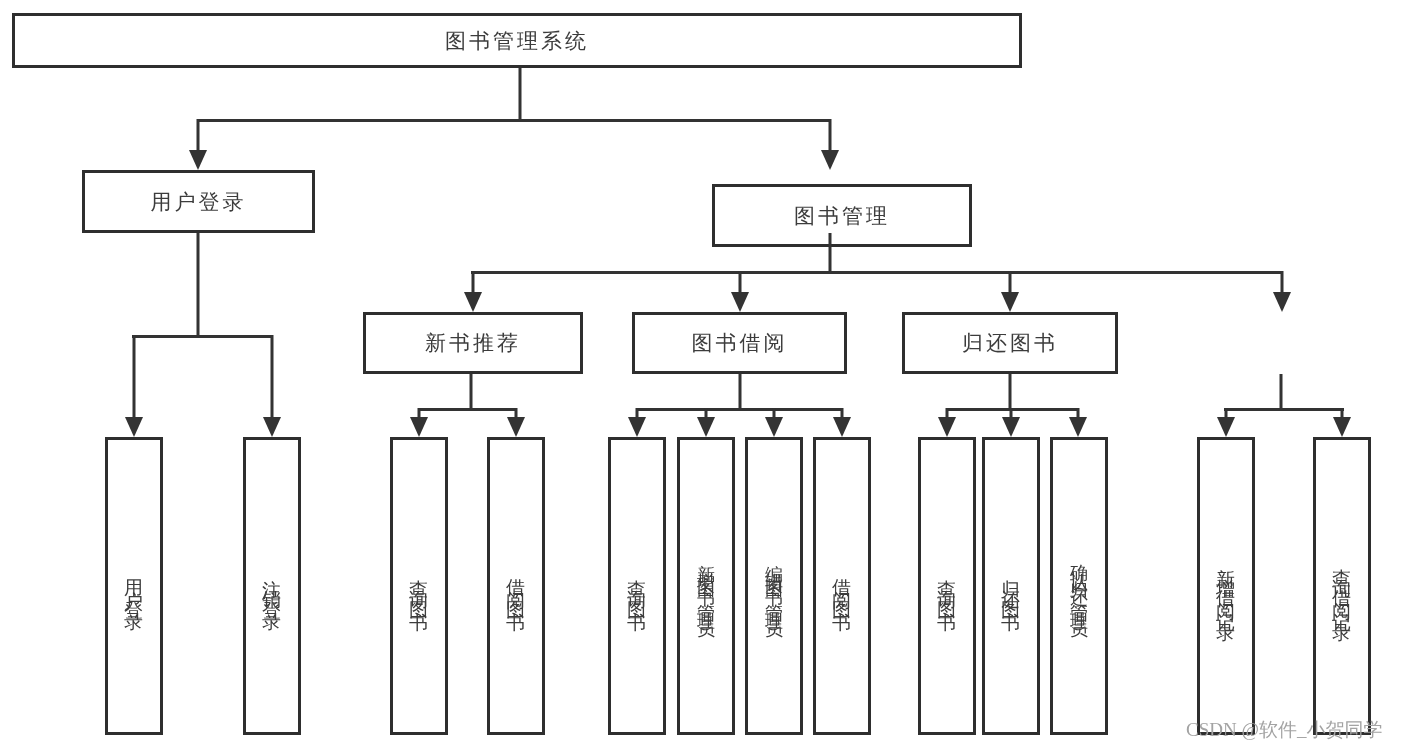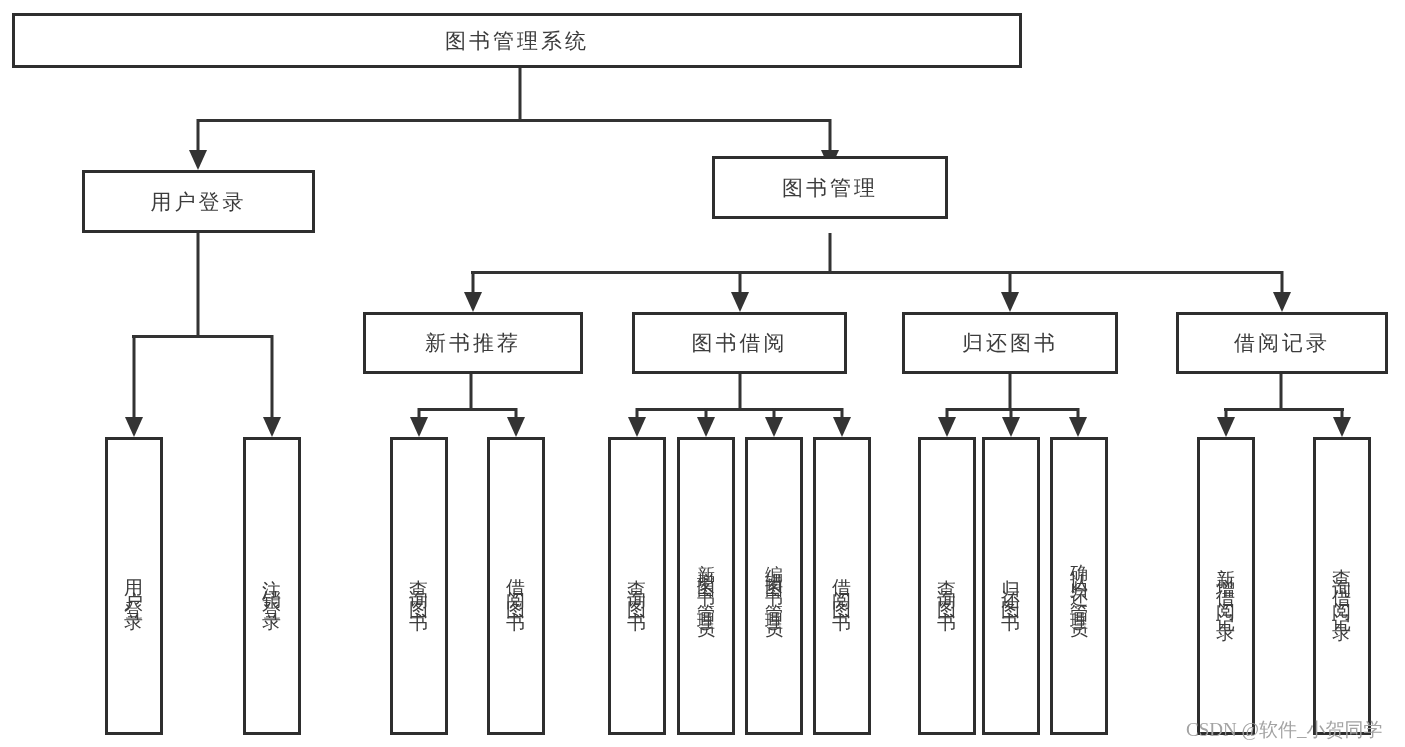--- a/index.html
+++ b/index.html
@@ -73,21 +73,21 @@
   <div class="v" style="left:520px;top:68px;height:54px"></div>
   <div class="h" style="left:197px;top:119px;width:634px"></div>
   <div class="v" style="left:198px;top:119px;height:34px"></div>
   <div class="arrow" style="left:198px;top:150px"></div>
   <div class="v" style="left:830px;top:119px;height:34px"></div>
   <div class="arrow" style="left:830px;top:150px"></div>
 
   <div class="box" style="left:82px;top:170px;width:233px;height:63px">
     <span class="hlabel">用户登录</span>
   </div>
-  <div class="box" style="left:712px;top:156px;width:236px;height:63px">
+  <div class="box" style="left:712px;top:184px;width:260px;height:63px">
     <span class="hlabel">图书管理</span>
   </div>
 
   <div class="v" style="left:198px;top:233px;height:105px"></div>
   <div class="h" style="left:132px;top:335px;width:141px"></div>
   <div class="v" style="left:134px;top:335px;height:84px"></div>
   <div class="arrow" style="left:134px;top:417px"></div>
   <div class="v" style="left:272px;top:335px;height:84px"></div>
   <div class="arrow" style="left:272px;top:417px"></div>
 
@@ -103,23 +103,20 @@
   <div class="arrow" style="left:1282px;top:292px"></div>
 
   <div class="box" style="left:363px;top:312px;width:220px;height:62px">
     <span class="hlabel">新书推荐</span>
   </div>
   <div class="box" style="left:632px;top:312px;width:215px;height:62px">
     <span class="hlabel">图书借阅</span>
   </div>
   <div class="box" style="left:902px;top:312px;width:216px;height:62px">
     <span class="hlabel">归还图书</span>
-  </div>
-  <div class="box" style="left:1176px;top:312px;width:212px;height:62px">
-    <span class="hlabel">借阅记录</span>
   </div>
 
   <div class="v" style="left:471px;top:374px;height:37px"></div>
   <div class="h" style="left:418px;top:408px;width:99px"></div>
   <div class="v" style="left:419px;top:408px;height:11px"></div>
   <div class="arrow" style="left:419px;top:417px"></div>
   <div class="v" style="left:516px;top:408px;height:11px"></div>
   <div class="arrow" style="left:516px;top:417px"></div>
 
   <div class="v" style="left:740px;top:374px;height:37px"></div>

